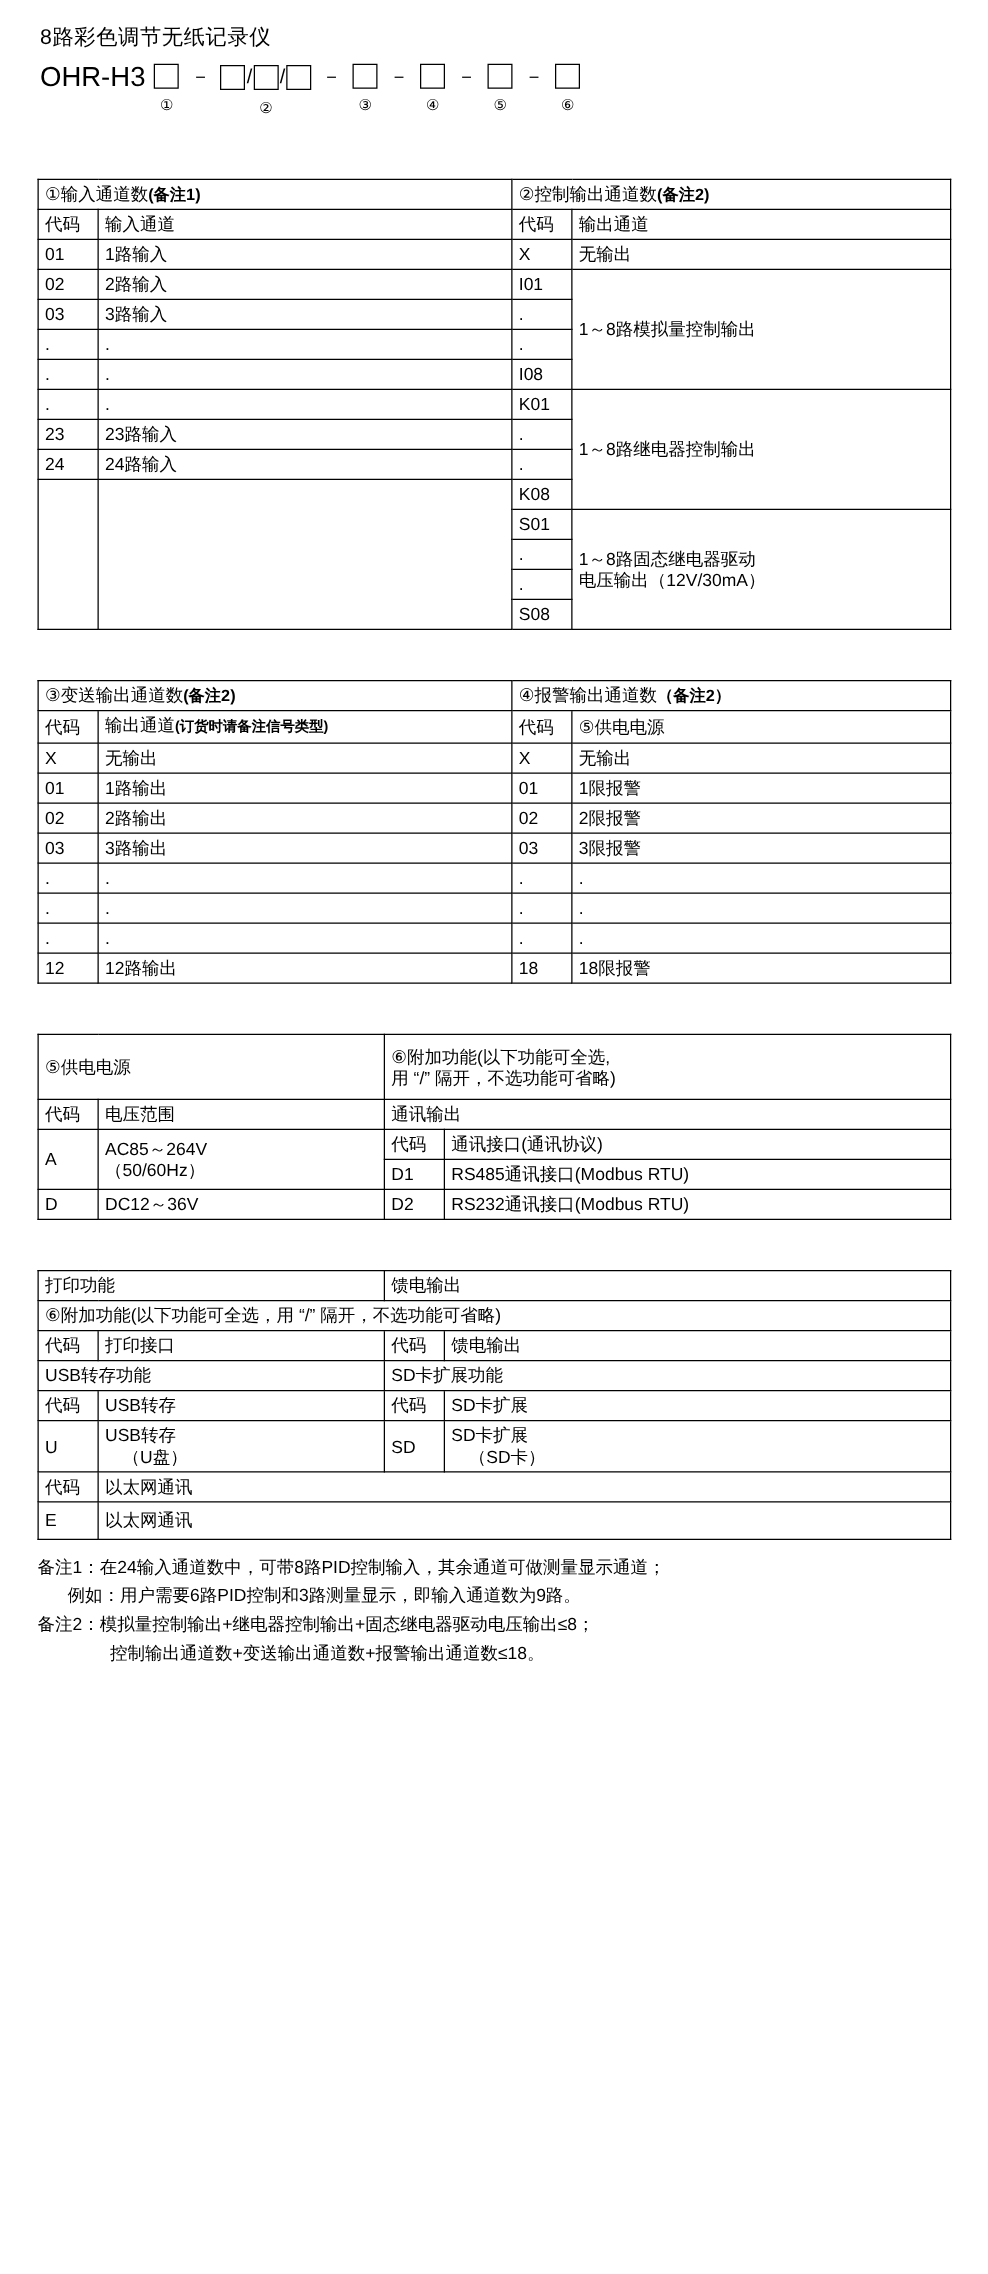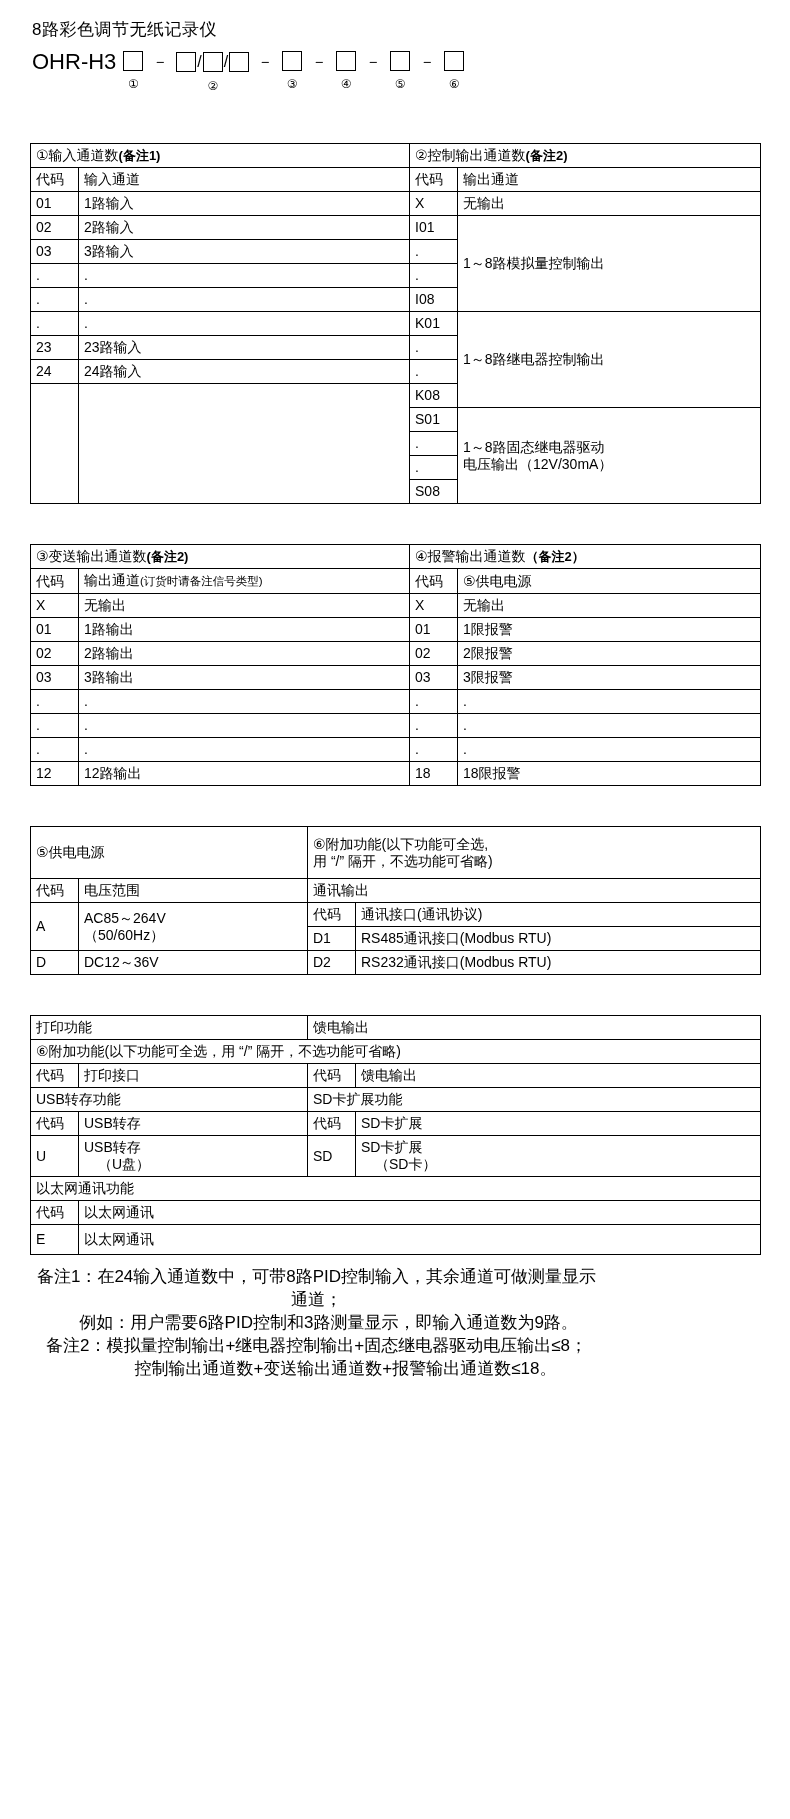--- a/index.html
+++ b/index.html
@@ -78,32 +78,31 @@
   .hdr {
     font-weight: bold;
     font-size: 15px;
     padding: 6px 5px 6px 8px;
   }
   .hdr .sub {
     font-weight: bold;
     font-size: 13px;
   }
   .colhdr { font-size: 14px; }
-  .colhdr .note { font-size: 11.5px; font-weight: normal; }
+  .colhdr .note { font-size: 11.5px; font-weight: bold; }
   .center { text-align: center; }
   .dots { text-align: center; line-height: 14px; font-size: 13px; }
   .vmid { vertical-align: middle; }
   .two-line { line-height: 19px; }
 
   
   .notes {
     margin-top: 10px;
-    font-size: 17px;
+    font-size: 14px;
     line-height: 23px;
-    text-align: center;
   }
   .notes div { margin: 0; }
   .indent { padding-left: 24px; }
 </style>
 </head>
 <body>
 
 <div class="page">
 
   <div class="doc-title">8路彩色调节无纸记录仪</div>
@@ -403,23 +402,20 @@
         <div style="padding-left:14px">（U盘）</div>
       </td>
       <td class="center vmid">SD</td>
       <td class="two-line">
         <div>SD卡扩展</div>
         <div style="padding-left:14px">（SD卡）</div>
       </td>
     </tr>
 
     <tr>
-      <td class="hdr" colspan="4">以太网通讯功能</td>
-    </tr>
-    <tr>
       <td class="colhdr center">代码</td>
       <td class="colhdr" colspan="3">以太网通讯</td>
     </tr>
     <tr>
       <td class="center" style="height:30px">E</td>
       <td colspan="3">以太网通讯</td>
     </tr>
   </tbody>
     </table>
 

